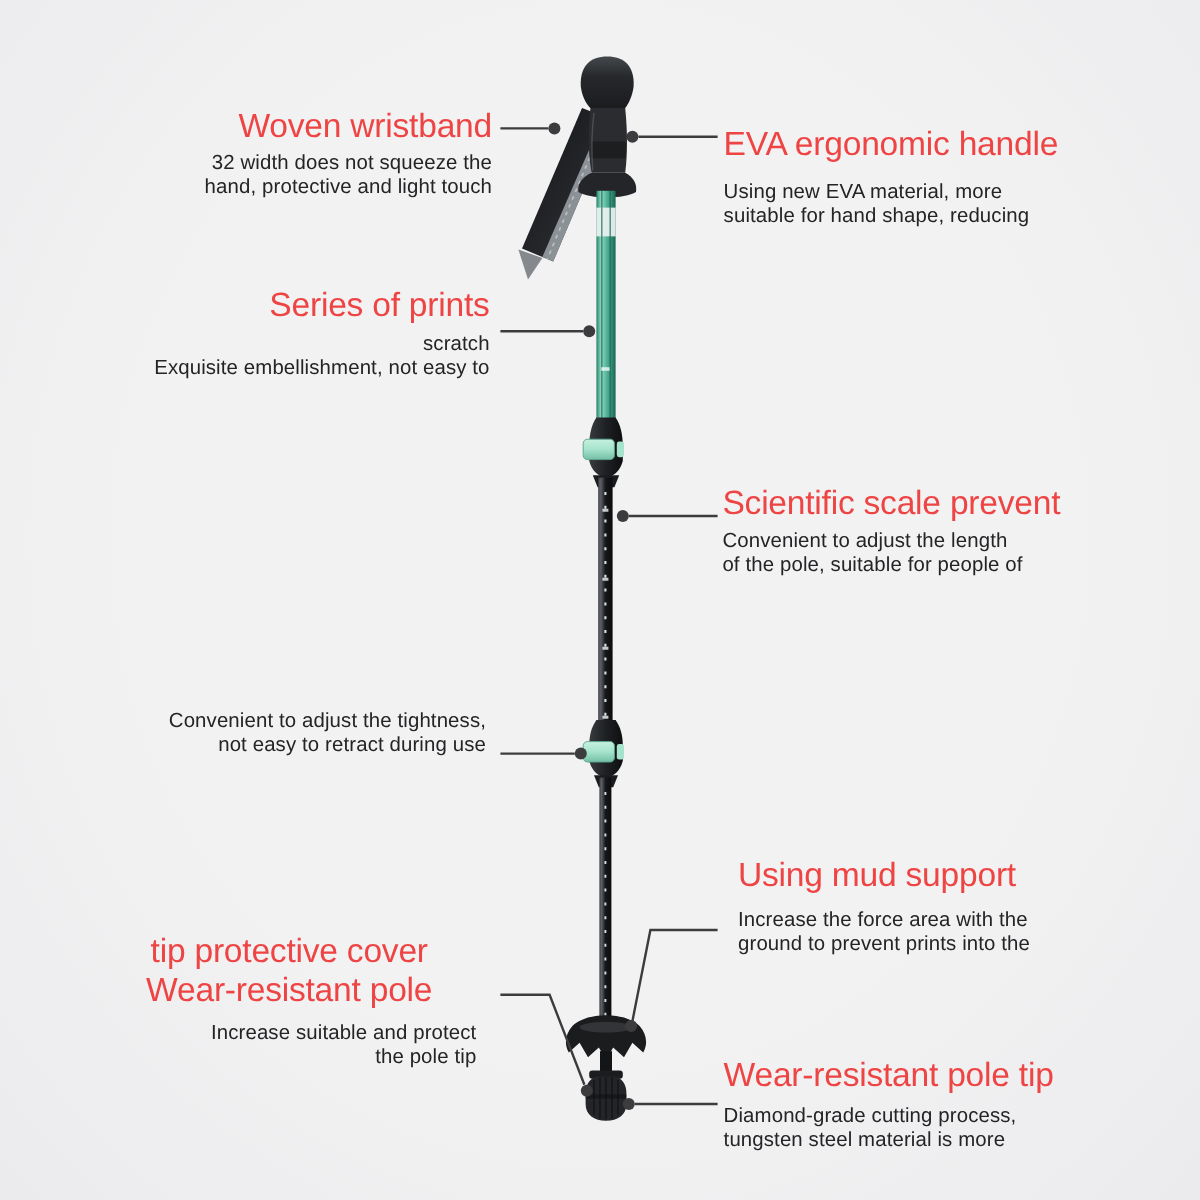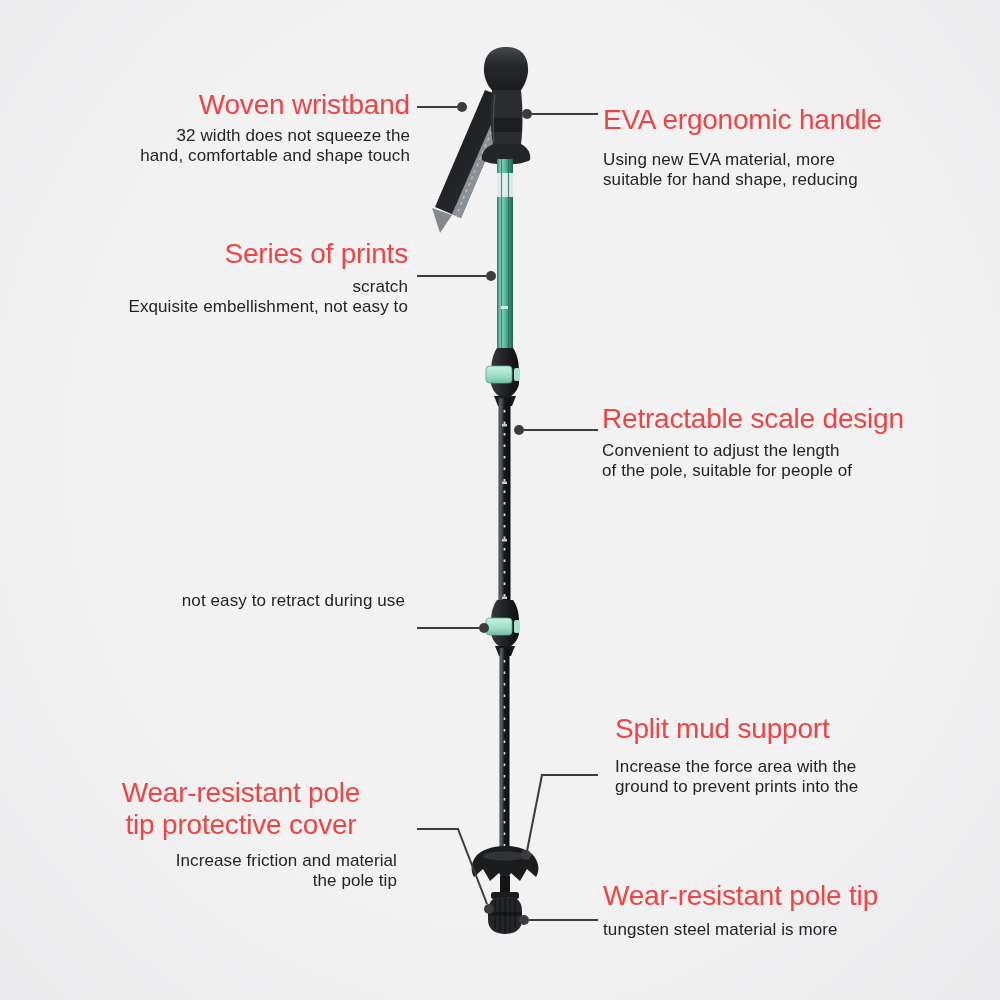--- a/index.html
+++ b/index.html
@@ -174,21 +174,21 @@
     <circle cx="524" cy="920" r="5"></circle>
   </g>
 </svg>
 
 <div class="feature f1 right">
   <div class="feature-title">
     <span>Woven wristband</span>
   </div>
   <div class="feature-desc" style="margin-top:5px">
     <span class="dline">32 width does not squeeze the</span>
-    <span class="dline">hand, comfortable and shape touch</span>
+    <span class="dline">hand, protective and light touch</span>
   </div>
 </div>
 
 <div class="feature f2">
   <div class="feature-title">
     <span>EVA ergonomic handle</span>
   </div>
   <div class="feature-desc" style="margin-top:14px">
     <span class="dline">Using new EVA material, more</span>
     <span class="dline">suitable for hand shape, reducing</span>
@@ -200,55 +200,57 @@
     <span>Series of prints</span>
   </div>
   <div class="feature-desc" style="margin-top:7px">
     <span class="dline">scratch</span>
     <span class="dline">Exquisite embellishment, not easy to</span>
   </div>
 </div>
 
 <div class="feature f4">
   <div class="feature-title">
-    <span>Retractable scale design</span>
+    <span>Scientific scale prevent</span>
   </div>
   <div class="feature-desc" style="margin-top:6px">
     <span class="dline">Convenient to adjust the length</span>
     <span class="dline">of the pole, suitable for people of</span>
   </div>
 </div>
 
 <div class="feature f5 right">
   <div class="feature-desc" style="margin-top:13px">
+    <span class="dline">Convenient to adjust the tightness,</span>
     <span class="dline">not easy to retract during use</span>
   </div>
 </div>
 
 <div class="feature f6">
   <div class="feature-title">
-    <span>Split mud support</span>
+    <span>Using mud support</span>
   </div>
   <div class="feature-desc" style="margin-top:12px">
     <span class="dline">Increase the force area with the</span>
     <span class="dline">ground to prevent prints into the</span>
   </div>
 </div>
 
 <div class="feature f7">
   <div class="feature-title">
+    <span class="tline">tip protective cover</span>
     <span class="tline">Wear-resistant pole</span>
-    <span class="tline">tip protective cover</span>
   </div>
   <div class="feature-desc" style="margin-top:10px">
-    <span class="dline">Increase friction and material</span>
+    <span class="dline">Increase suitable and protect</span>
     <span class="dline">the pole tip</span>
   </div>
 </div>
 
 <div class="feature f8">
   <div class="feature-title">
     <span>Wear-resistant pole tip</span>
   </div>
   <div class="feature-desc" style="margin-top:8px">
+    <span class="dline">Diamond-grade cutting process,</span>
     <span class="dline">tungsten steel material is more</span>
   </div>
 </div>
 
 </body></html>

